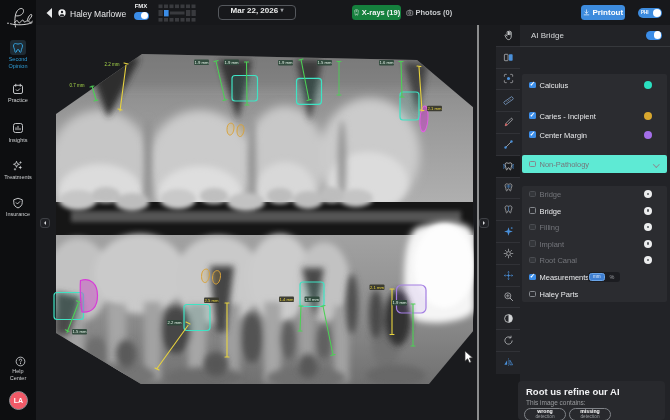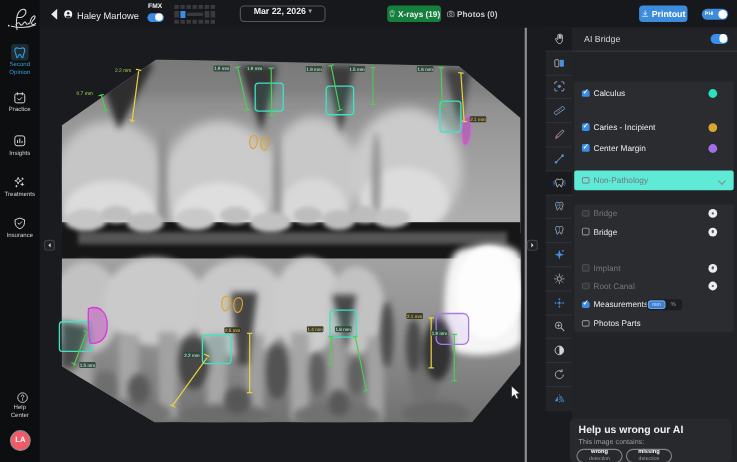--- a/index.html
+++ b/index.html
@@ -483,20 +483,25 @@
     <div class="row" style="top:0px;left:0;text-align:center;">
         <div class="cb cbdis"></div>
         <div class="itxt dis">Bridge</div>
         <div class="badge wb"></div>
       </div>
     <div class="row" style="top:16.5px;left:0;">
         <div class="cb cboff"></div>
         <div class="itxt">Bridge</div>
         <div class="badge wb"></div>
       </div>
+    <div class="row" style="top:33px;left:0;">
+        <div class="cb cbdis"></div>
+        <div class="itxt dis">Filling</div>
+        <div class="badge wb"></div>
+      </div>
     <div class="row" style="top:49.5px;left:0;">
         <div class="cb cbdis"></div>
         <div class="itxt dis">Implant</div>
         <div class="badge wb"></div>
       </div>
     <div class="row" style="top:66px;left:0;">
         <div class="cb cbdis"></div>
         <div class="itxt dis">Root Canal</div>
         <div class="badge wb"></div>
       </div>
@@ -504,25 +509,25 @@
         <div class="cb cbon"></div>
         <div class="ck">✓</div>
         <div class="itxt">Measurements</div>
       <div class="abs" style="left:65.5px;top:2.5px;width:32.5px;height:10.5px;background:#1c1d21;border-radius:3px;">
         <div class="abs" style="left:1.5px;top:1px;width:15.5px;height:8.5px;background:#3f7fd2;border:0.5px solid #6aa5e8;box-sizing:border-box;border-radius:2.5px;color:#d8e8fa;font-size:4.6px;display:flex;align-items:center;justify-content:center;">mm</div>
         <div class="abs" style="left:18px;top:1px;width:13px;height:8.5px;color:#9a9da1;font-size:5.5px;display:flex;align-items:center;justify-content:center;">%</div>
       </div>
       </div>
     <div class="row" style="top:100px;left:0;">
         <div class="cb cboff"></div>
-        <div class="itxt">Photos Parts</div>
+        <div class="itxt">Haley Parts</div>
       </div>
   </div>
   <div class="abs" style="left:-2px;top:356px;width:147px;height:39px;background:#28292d;border-radius:4px;">
-    <div class="abs" style="left:8px;top:5px;font-size:9.5px;font-weight:bold;color:#f0f1f3;">Help us wrong our AI</div>
+    <div class="abs" style="left:8px;top:5px;font-size:9.5px;font-weight:bold;color:#f0f1f3;">Root us refine our AI</div>
     <div class="abs" style="left:8px;top:17.5px;font-size:6.5px;color:#9a9c9f;">This image contains:</div>
     <div class="abs hbtn" style="left:6px;">
         <span style="font-size:5.2px;font-weight:bold;color:#fff;line-height:5.5px;">wrong</span>
         <span style="font-size:4.7px;color:#9a9da1;line-height:5px;">detection</span>
       </div>
     <div class="abs hbtn" style="left:51px;">
         <span style="font-size:5.2px;font-weight:bold;color:#fff;line-height:5.5px;">missing</span>
         <span style="font-size:4.7px;color:#9a9da1;line-height:5px;">detection</span>
       </div>
   </div>

